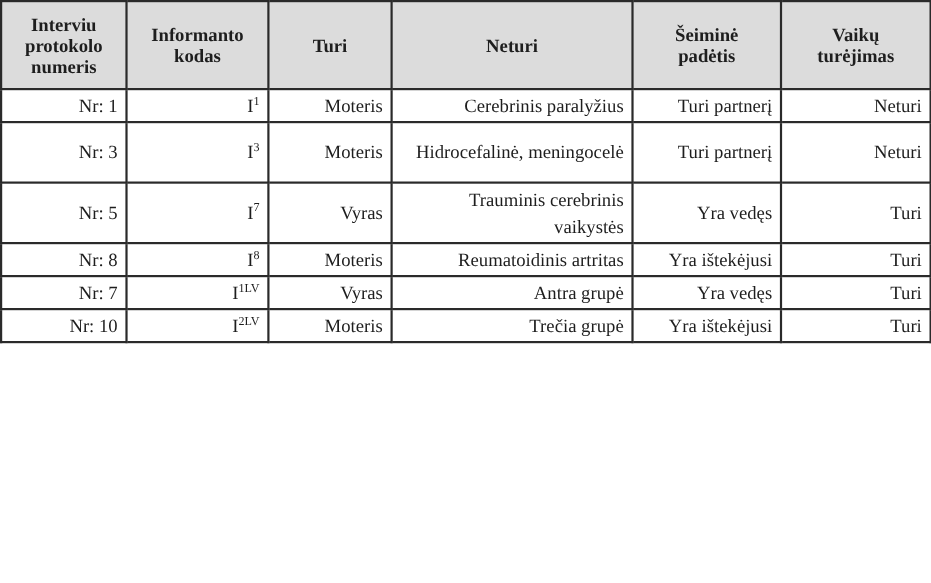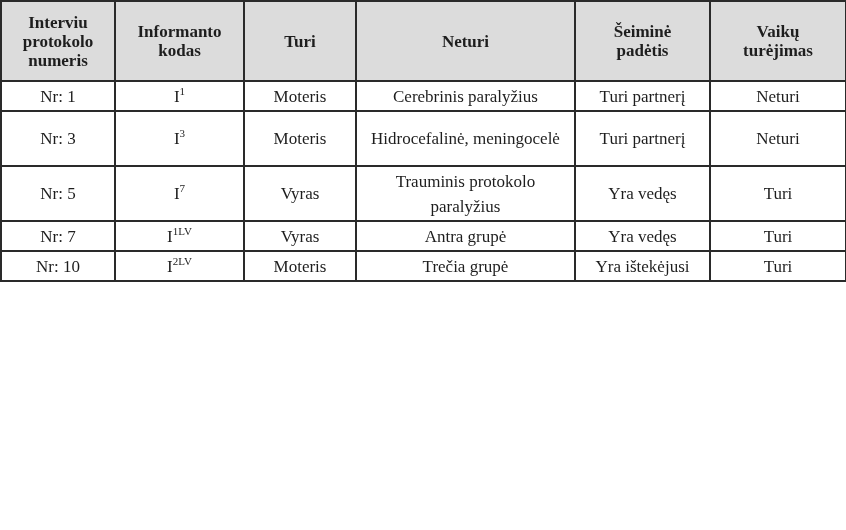--- a/index.html
+++ b/index.html
@@ -21,21 +21,21 @@
     }
     th {
       background: #dcdcdc;
       font-weight: bold;
       text-align: center;
       height: 78px;
       font-size: 17px;
       line-height: 19px;
       padding: 0 20px;
     }
-    td { text-align: center; }
+    td { text-align: right; }
     tr.single td { height: 28px; }
     tr.double td { height: 53px; }
     sup { font-size: 11px; line-height: 0; vertical-align: 7px; }
     .code { display: inline-block; }
   </style>
 </head>
 <body>
 
 <table>
   <colgroup>
@@ -70,22 +70,30 @@
       <td><span class="code">I</span><sup>3</sup></td>
       <td>Moteris</td>
       <td>Hidrocefalinė, meningocelė</td>
       <td>Turi partnerį</td>
       <td>Neturi</td>
     </tr>
     <tr class="double">
       <td>Nr: 5</td>
       <td><span class="code">I</span><sup>7</sup></td>
       <td>Vyras</td>
-      <td>Trauminis protokolo paralyžius</td>
+      <td>Trauminis cerebrinis vaikystės</td>
       <td>Yra vedęs</td>
+      <td>Turi</td>
+    </tr>
+    <tr class="single">
+      <td>Nr: 8</td>
+      <td><span class="code">I</span><sup>8</sup></td>
+      <td>Moteris</td>
+      <td>Reumatoidinis artritas</td>
+      <td>Yra ištekėjusi</td>
       <td>Turi</td>
     </tr>
     <tr class="single">
       <td>Nr: 7</td>
       <td><span class="code">I</span><sup>1LV</sup></td>
       <td>Vyras</td>
       <td>Antra grupė</td>
       <td>Yra vedęs</td>
       <td>Turi</td>
     </tr>

